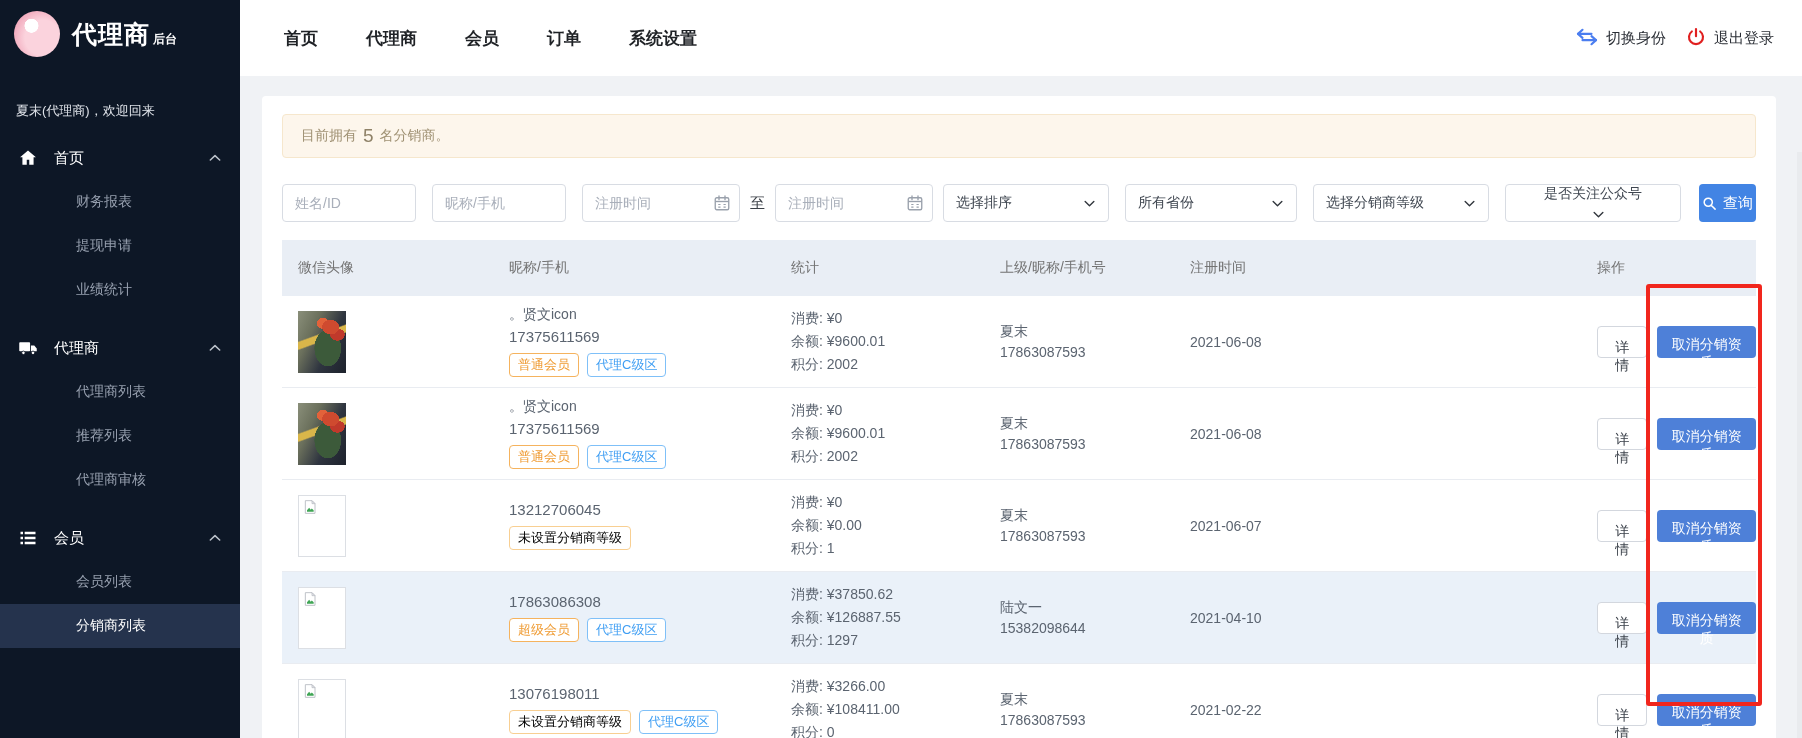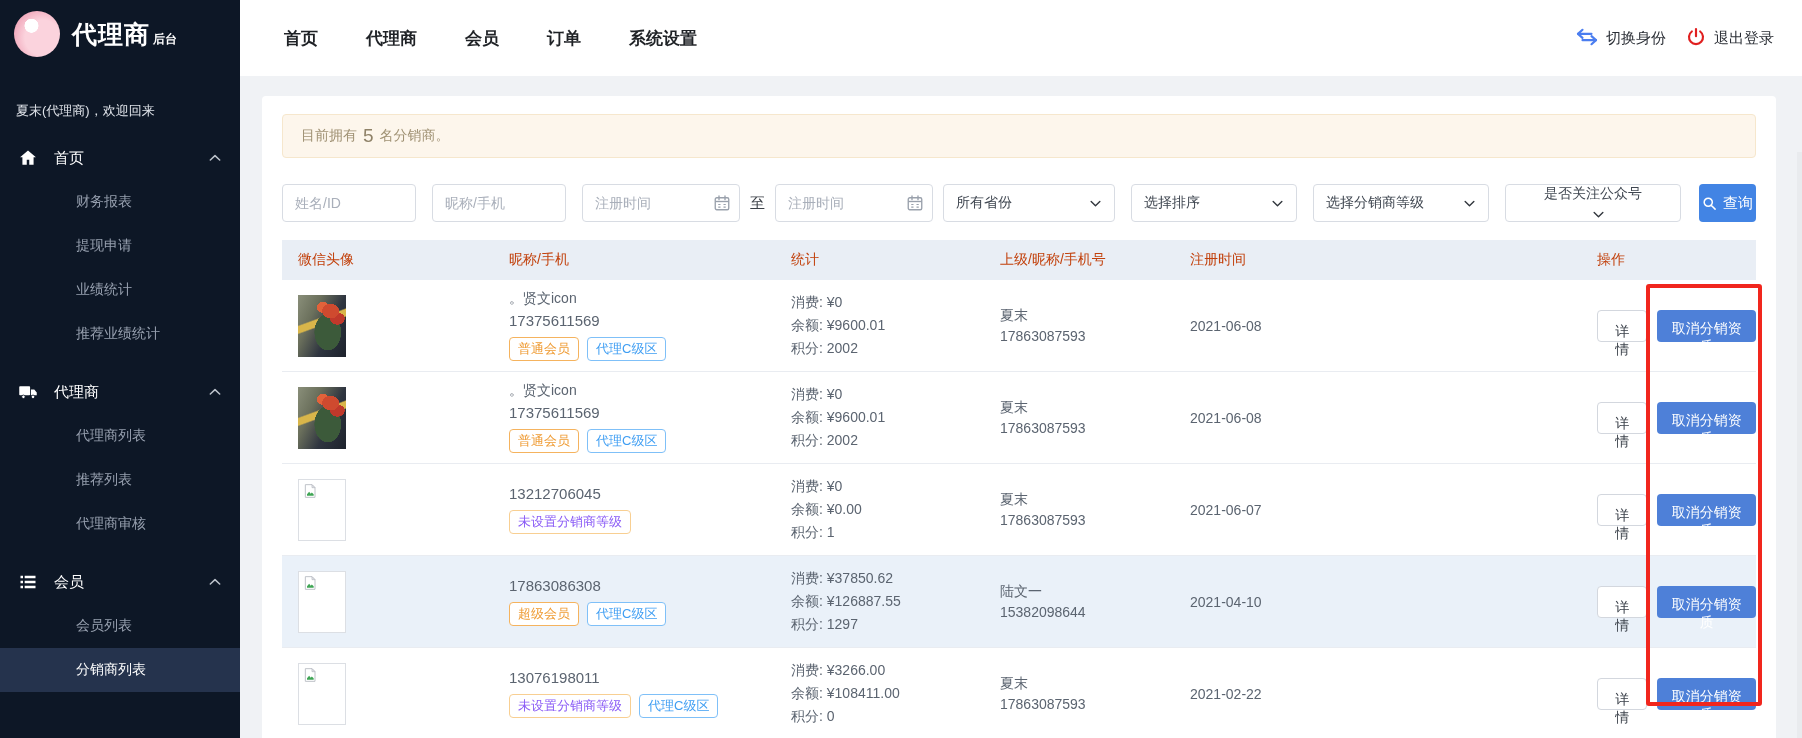--- a/index.html
+++ b/index.html
@@ -65,21 +65,21 @@
     font-size:14px; color:#3f4650; margin-right:16px; cursor:pointer; }
   .select .caret { width:13px; height:13px; margin-left:10px; }
   .s0 { width:172px; } .s1 { width:166px; } .s2 { width:176px;align-items:center; } .s3 { width:176px; margin-right:18px;flex-direction:column; }
   .search-btn { height:38px; width:84px; background:#4284e4; color:#fff; border:none; border-radius:4px;
     font-size:15px; display:flex; align-items:center; justify-content:center; gap:6px; cursor:pointer;
     font-family:"Liberation Sans","DejaVu Sans",sans-serif; }
 
   
   .table { margin-top:18px; }
   .thead, .trow { display:grid; grid-template-columns:227px 282px 209px 190px 407px 1fr; }
-  .thead { background:#e9eef5; height:40px; align-items:center; color:#c2410c; font-size:14px; }
+  .thead { background:#e9eef5; height:56px; align-items:center; color:#737373; font-size:14px; }
   .thead .th:first-child { padding-left:16px; }
   .trow { height:92px; border-bottom:1px solid #e9ecf1; align-items:center; background:#fff; }
   .trow.highlight { background:#eaf1f9; }
   .cell { font-size:14px; color:#5b6470; }
   .cell-avatar { padding-left:16px; }
   .avatar-box { width:48px; height:62px; border:1px solid #dcdfe4; background:#fff; position:relative; }
   .avatar-box.photo { border:none;
     background:
       radial-gradient(14px 12px at 68% 26%, #cf4a2f 60%, rgba(0,0,0,0) 61%),
       radial-gradient(10px 9px at 52% 20%, #e2623a 60%, rgba(0,0,0,0) 61%),
@@ -87,21 +87,21 @@
       radial-gradient(22px 30px at 62% 60%, #3c5a3a 60%, rgba(0,0,0,0) 61%),
       linear-gradient(160deg, rgba(0,0,0,0) 38%, #d9b64a 40%, #d9b64a 48%, rgba(0,0,0,0) 50%),
       linear-gradient(115deg, #8a8f7a 0%, #6b705c 30%, #2f3540 62%, #1d222c 100%); }
   .avatar-box .broken { position:absolute; left:3px; top:3px; width:16px; height:16px; }
   .name-line { margin-bottom:4px; }
   .phone-line { font-size:15px; }
   .tag-line { margin-top:8px; display:flex; gap:8px; }
   .tag { display:inline-block; border-radius:4px; padding:2px 8px; font-size:13px; background:#fff; }
   .tag--orange { border:1px solid #f5b35e; color:#ef9b33; }
   .tag--blue   { border:1px solid #7fc0f8; color:#3f9ef3; }
-  .tag--muted  { border:1px solid #f8cf92; color:#8b5cf6;font-family:Liberation Serif, serif; }
+  .tag--muted  { border:1px solid #f8cf92; color:#000000;font-family:Liberation Serif, serif; }
   .stats-line { line-height:23px; }
   .parent-name { margin-bottom:3px; }
   .cell-ops { display:flex; align-items:center; gap:10px; }
   .btn-detail { height:32px; padding:12px 11px; background:#fff; border:1px solid #d3d7de; border-radius:4px;
     font-size:14px; color:#3c424b; cursor:pointer; font-family:"Liberation Sans","DejaVu Sans",sans-serif; }
   .btn-cancel { height:32px; padding:10px 10px; background:#4e80d8; border:none; border-radius:4px;
     font-size:14px; color:#ffffff; cursor:pointer; font-family:"Liberation Sans","DejaVu Sans",sans-serif; }
 
   
   .annotation-rect { position:absolute; left:1646px; top:284px; width:116px; height:422px;
@@ -131,21 +131,20 @@
             </svg>
           </span>
           <span class="g-label">首页</span>
           <span class="g-chev"><svg width="14" height="14" viewBox="0 0 24 24">
               <path d="M4 15.5 12 8l8 7.5" fill="none" stroke="#cfd5dd" stroke-width="2.6" stroke-linecap="round" stroke-linejoin="round"></path>
             </svg></span>
         </div>
         <div class="sub-item">财务报表</div>
         <div class="sub-item">提现申请</div>
         <div class="sub-item">业绩统计</div>
-        <div class="sub-item">推荐业绩统计</div>
       </div>
       <div class="menu-group">
         <div class="group-header">
           <span class="g-icon">
             <svg width="21" height="20" viewBox="0 0 24 24">
               <rect x="1.5" y="5" width="13" height="11" rx="1" fill="#ffffff"></rect>
               <path d="M15.5 9h4l3 3.5V16h-7z" fill="#ffffff"></path>
               <circle cx="6.5" cy="17.8" r="2.1" fill="#ffffff" stroke="#0d1726" stroke-width="1"></circle>
               <circle cx="18" cy="17.8" r="2.1" fill="#ffffff" stroke="#0d1726" stroke-width="1"></circle>
             </svg>
@@ -243,28 +242,28 @@
         <span class="cal-icon">
           <svg width="18" height="18" viewBox="0 0 24 24">
               <rect x="3" y="5" width="18" height="16" rx="2" fill="none" stroke="#9aa1ac" stroke-width="1.8"></rect>
               <path d="M3 10h18" stroke="#9aa1ac" stroke-width="1.8"></path>
               <path d="M8 2.5v5M16 2.5v5" stroke="#9aa1ac" stroke-width="1.8" stroke-linecap="round"></path>
               <path d="M7 14h3M14 14h3M7 17.5h3M14 17.5h3" stroke="#9aa1ac" stroke-width="1.6"></path>
             </svg>
         </span>
       </span>
       <span id="select-container" style="display:flex">
-          <div class="select s0">
-            <span>所有省份</span>
+          <div class="select s1">
+            <span>选择排序</span>
             <span class="caret"><svg width="13" height="13" viewBox="0 0 24 24">
                 <path d="M4 8.5 12 16l8-7.5" fill="none" stroke="#30353c" stroke-width="2.6" stroke-linecap="round" stroke-linejoin="round"></path>
               </svg></span>
           </div>
-          <div class="select s1">
-            <span>选择排序</span>
+          <div class="select s0">
+            <span>所有省份</span>
             <span class="caret"><svg width="13" height="13" viewBox="0 0 24 24">
                 <path d="M4 8.5 12 16l8-7.5" fill="none" stroke="#30353c" stroke-width="2.6" stroke-linecap="round" stroke-linejoin="round"></path>
               </svg></span>
           </div>
           <div class="select s2">
             <span>选择分销商等级</span>
             <span class="caret"><svg width="13" height="13" viewBox="0 0 24 24">
                 <path d="M4 8.5 12 16l8-7.5" fill="none" stroke="#30353c" stroke-width="2.6" stroke-linecap="round" stroke-linejoin="round"></path>
               </svg></span>
           </div>

